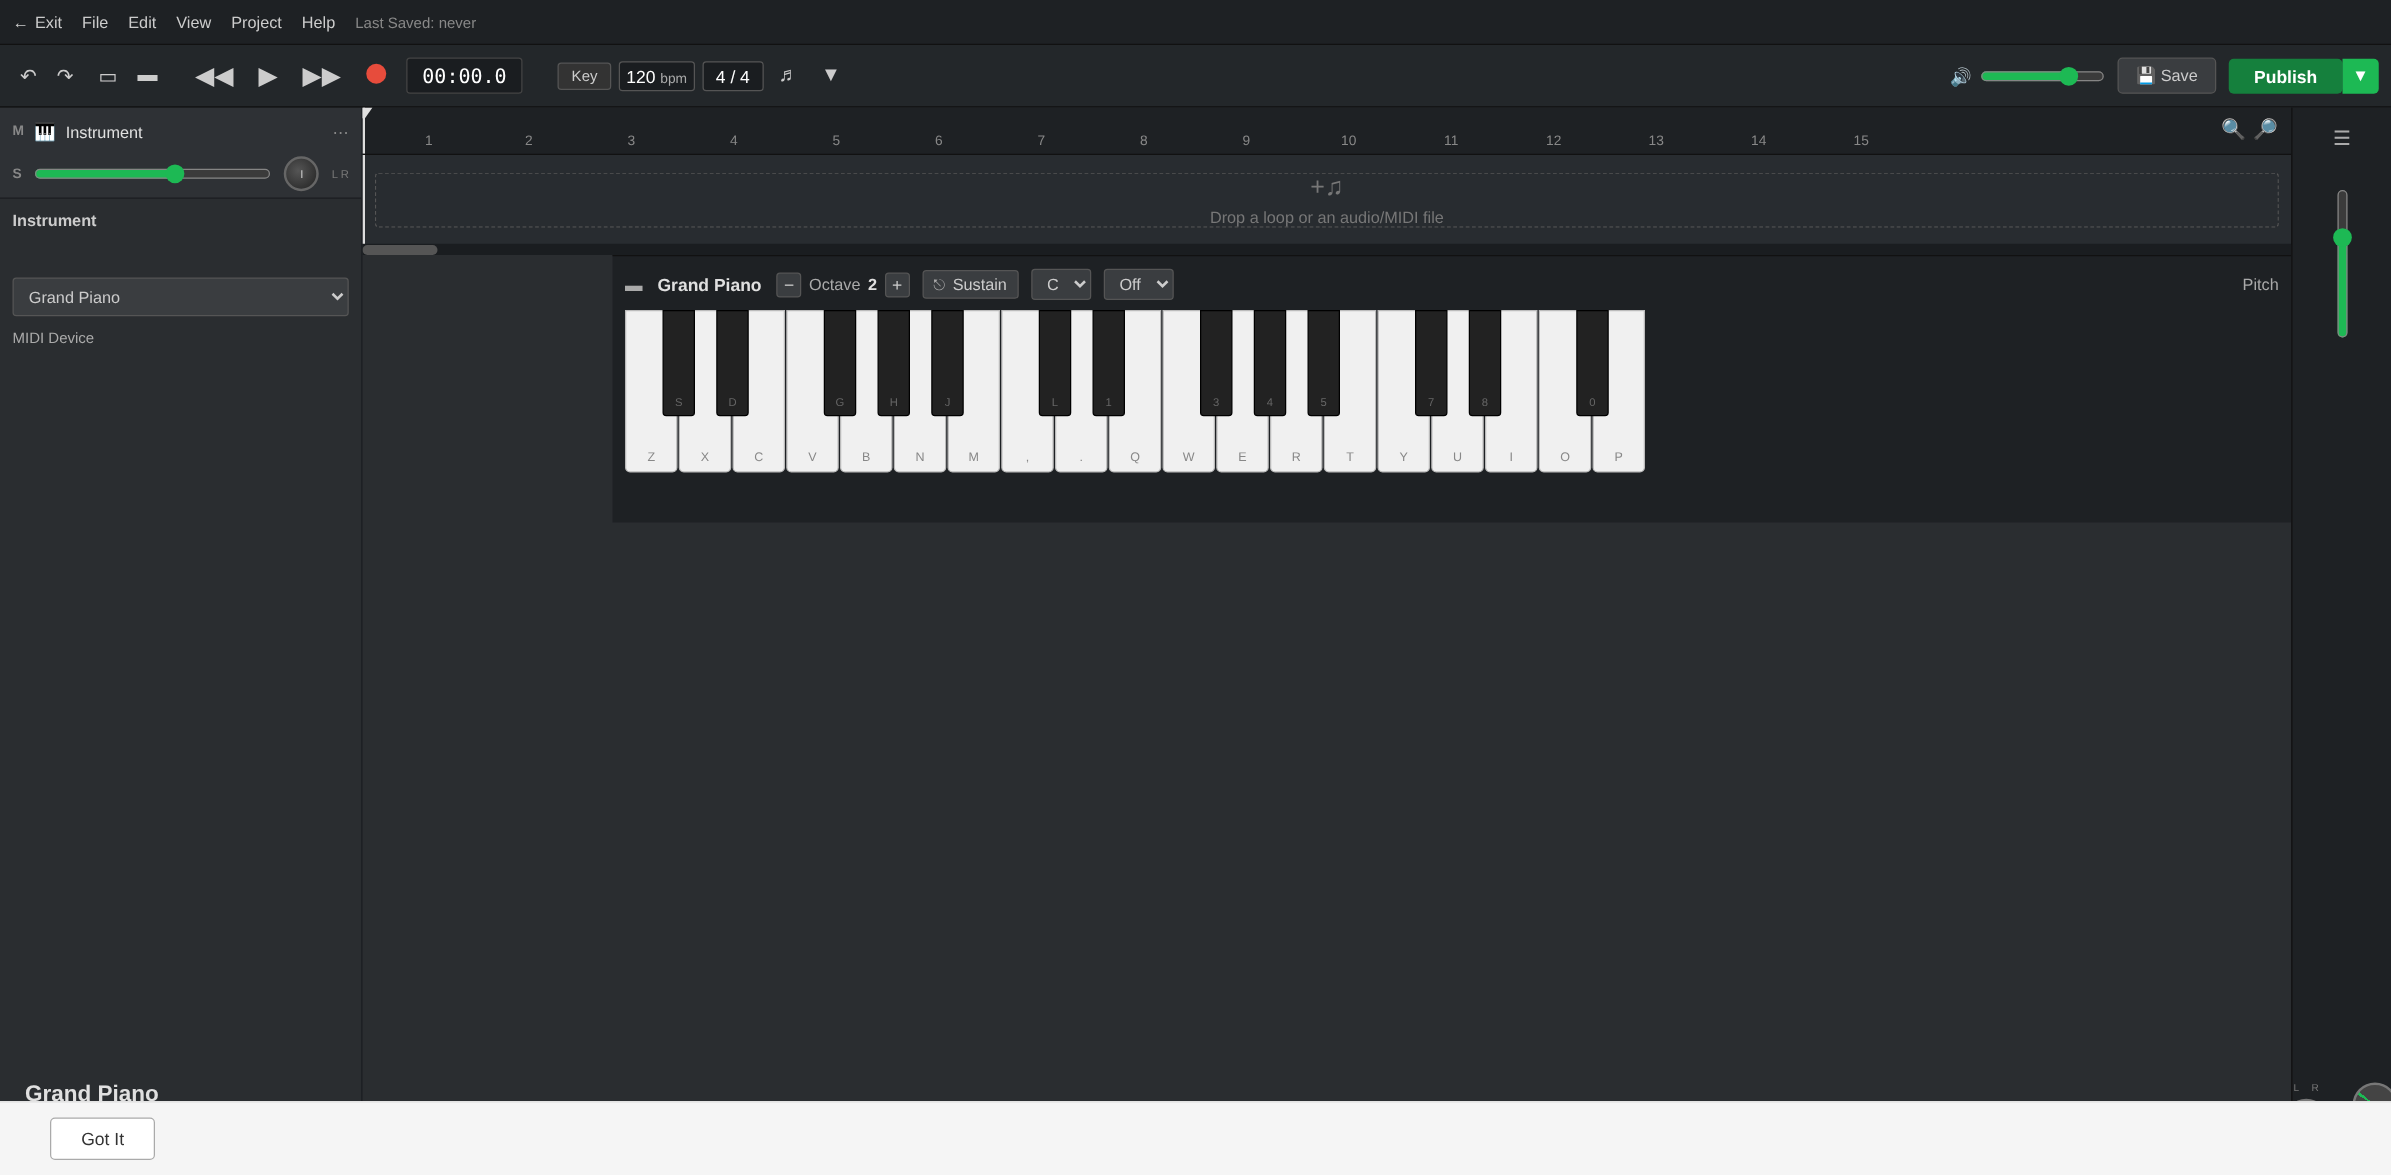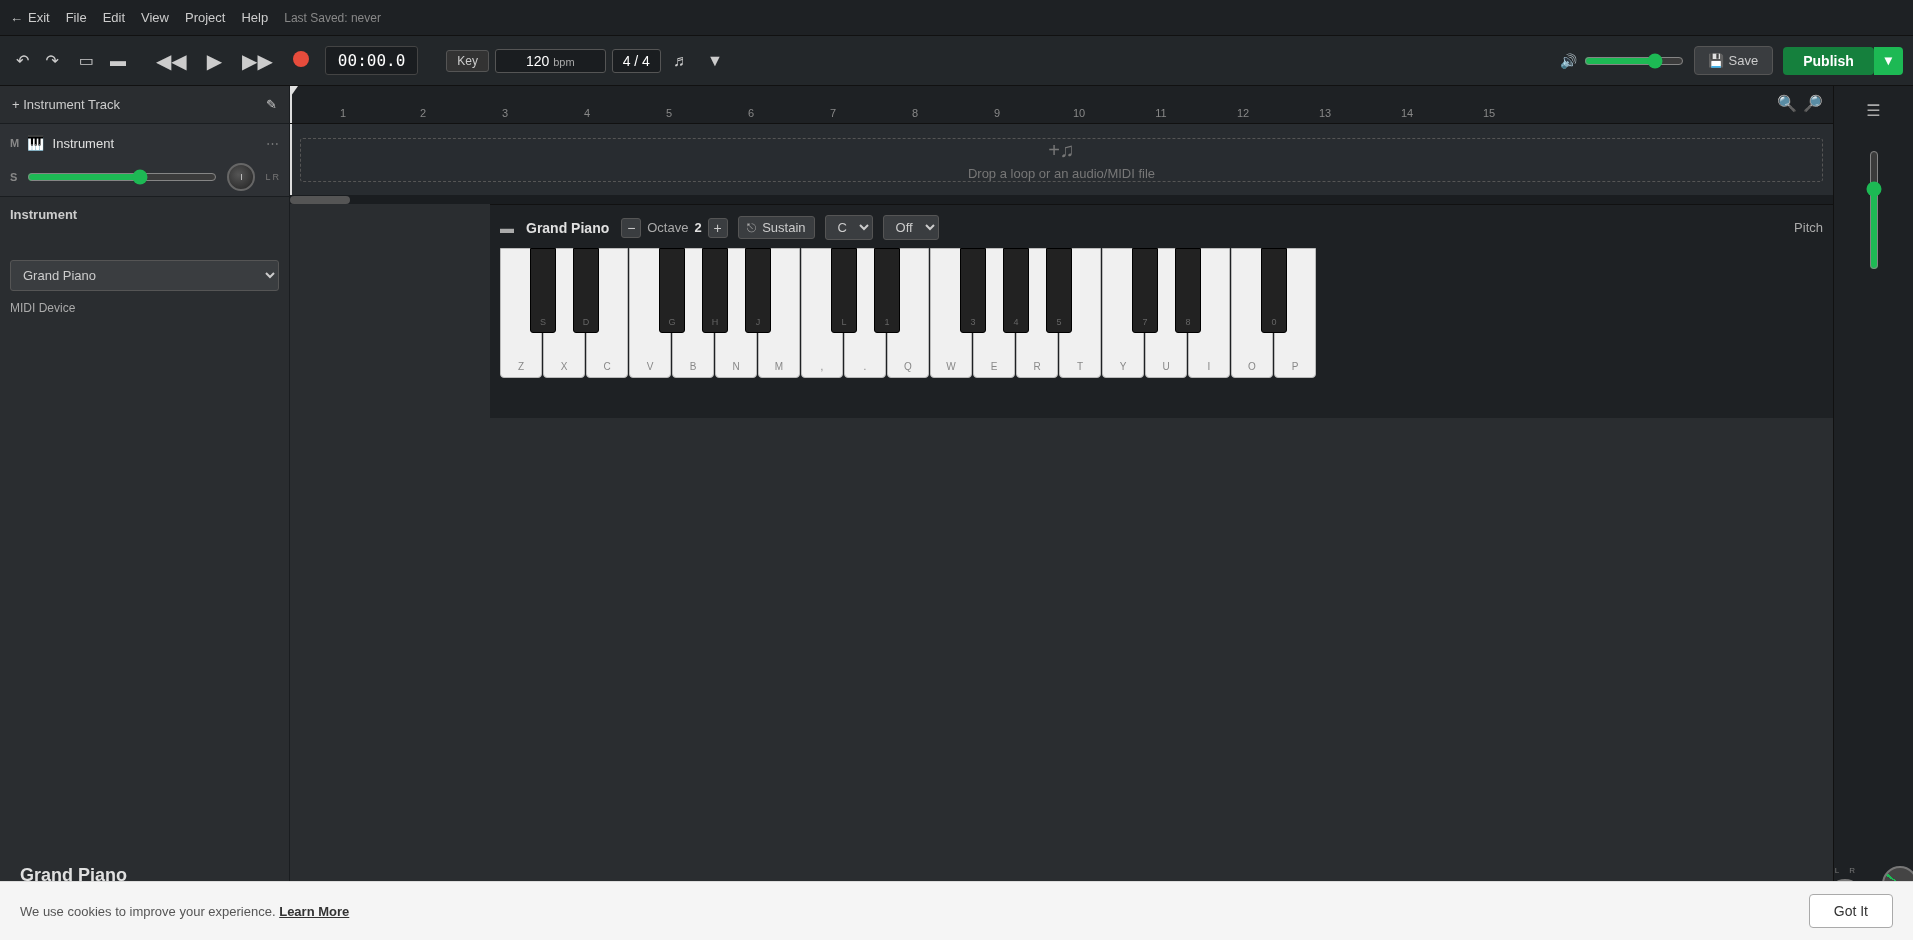--- a/index.html
+++ b/index.html
@@ -17,21 +17,21 @@
     .transport-bar .undo-redo { display: flex; gap: 4px; }
     .transport-bar .loop-btns { display: flex; gap: 4px; margin-right: 8px; }
     .icon-btn { background: none; border: none; color: #ccc; cursor: pointer; font-size: 16px; padding: 4px 6px; border-radius: 3px; }
     .transport-controls { display: flex; gap: 4px; align-items: center; }
     .play-btn { background: none; border: none; color: #ccc; cursor: pointer; font-size: 20px; padding: 4px 8px; }
     .record-btn { background: none; border: none; cursor: pointer; padding: 4px 8px; }
     .record-dot { width: 16px; height: 16px; background: #e74c3c; border-radius: 50%; display: inline-block; }
     .time-display { background: #1a1d20; border: 1px solid #444; padding: 4px 12px; font-size: 16px; color: #fff; font-family: monospace; border-radius: 3px; }
     .key-bpm { display: flex; align-items: center; gap: 6px; margin-left: 20px; }
     .key-label { background: #333; border: 1px solid #555; padding: 3px 10px; border-radius: 3px; font-size: 12px; }
-    .bpm-display { background: #1a1d20; border: 1px solid #555; padding: 3px 30px; border-radius: 3px; font-size: 14px; color: #fff; }
+    .bpm-display { background: #1a1d20; border: 1px solid #555; padding: 3px 5px; border-radius: 3px; font-size: 14px; color: #fff; }
     .bpm-unit { font-size: 11px; color: #aaa; }
     .time-sig { background: #1a1d20; border: 1px solid #555; padding: 3px 10px; border-radius: 3px; font-size: 14px; color: #fff; }
     .transport-right { margin-left: auto; display: flex; align-items: center; gap: 10px; }
     .volume-section { display: flex; align-items: center; gap: 6px; }
     .volume-icon { color: #aaa; font-size: 14px; }
     .volume-slider { width: 100px; accent-color: #1db954; }
     .save-btn { background: #3a3d40; border: 1px solid #555; color: #ccc; padding: 6px 14px; border-radius: 4px; cursor: pointer; font-size: 13px; }
     .publish-btn { background: #15803d; border: none; color: #fff; padding: 6px 20px; border-radius: 4px; cursor: pointer; font-size: 14px; font-weight: bold; }
     .dropdown-arrow { background: #1db954; border: none; color: #fff; padding: 6px 8px; border-radius: 0 4px 4px 0; cursor: pointer; }
 
@@ -188,24 +188,20 @@
       <button class="publish-btn">Publish</button>
       <button class="dropdown-arrow">▼</button>
     </div>
   </div>
 </div>
 
 <div class="main-layout">
 
   <div class="left-sidebar">
 
-    <div class="track-add-bar">
-      <span class="add-track-btn">+ <span>Instrument</span> Track</span>
-      <span class="pencil-icon">✎</span>
-    </div>
 
     <div class="track-row">
       <div class="track-row-top">
         <span class="track-label">M</span>
         <span class="track-icon">🎹</span>
         <span class="track-name">Instrument</span>
         <span class="track-more">⋯</span>
       </div>
       <div class="track-row-bottom">
         <span class="track-label">S</span>
@@ -444,18 +440,14 @@
           <div class="knob" style="background: conic-gradient(#444 0deg 300deg, #1db954 300deg 310deg, #444 310deg 360deg);">
           </div>
           <span class="knob-label">REVERB</span>
         </div>
       </div>
     </div>
   </div>
 </div>
 
 <div class="cookie-banner">
-  <span class="cookie-text">
-    <span>We use cookies to improve your experience.</span>
-    <a href="#">Learn More</a>
-  </span>
   <button class="got-it-btn">Got It</button>
 </div>
 
 </body></html>

